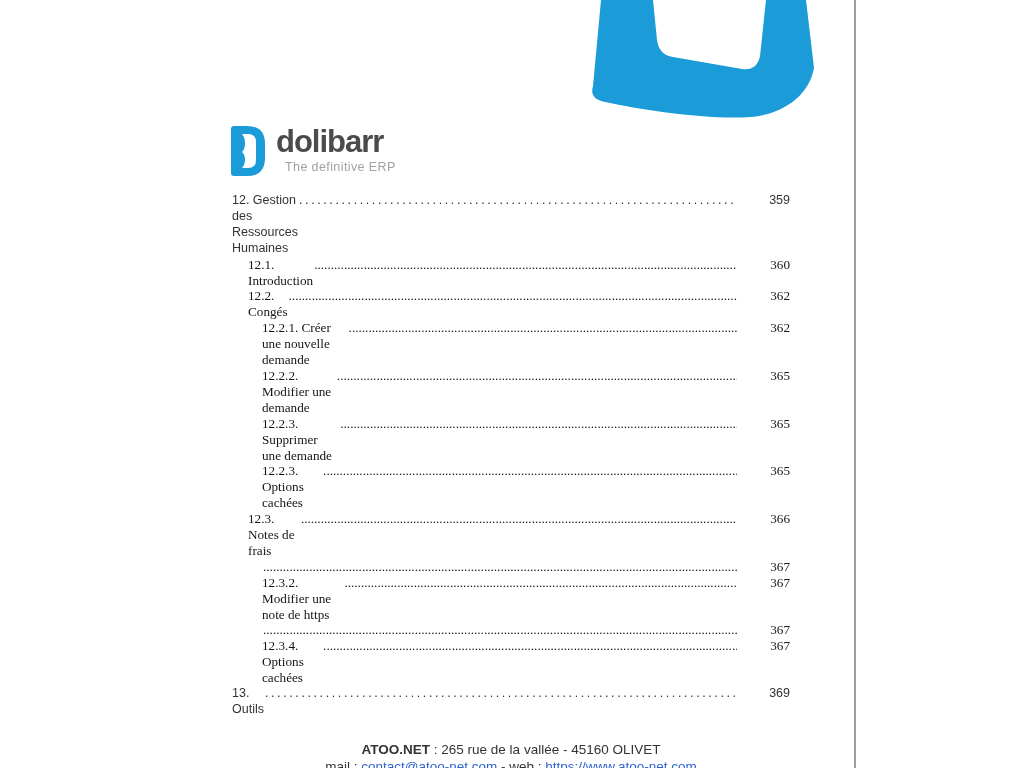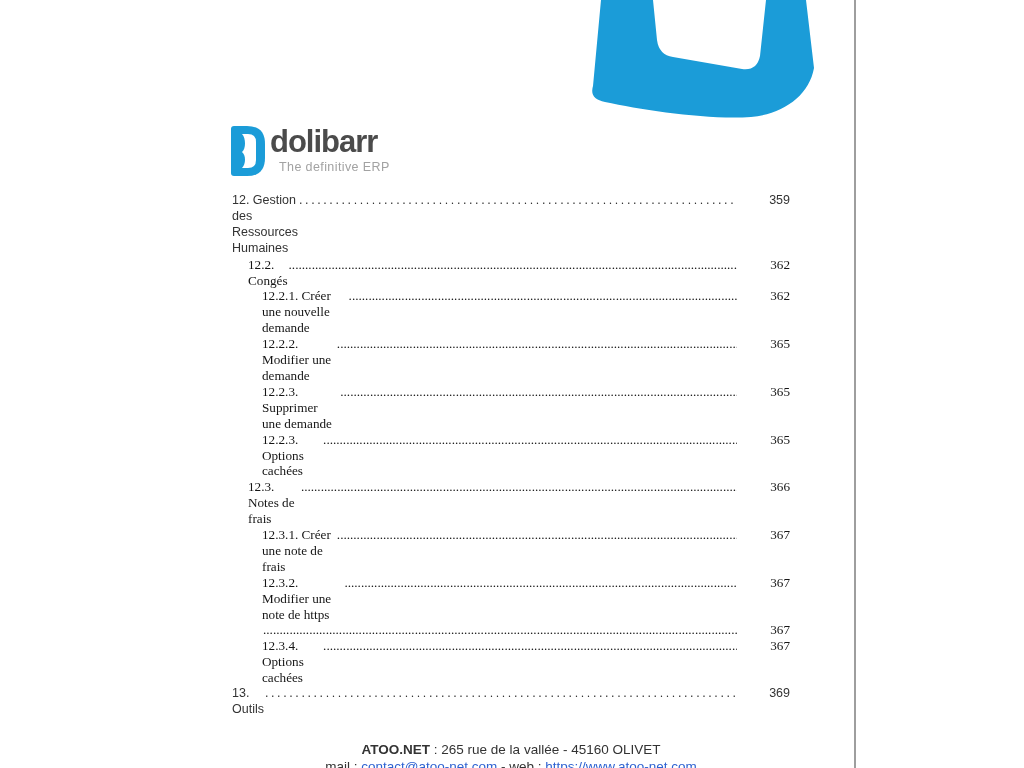--- a/index.html
+++ b/index.html
@@ -8,21 +8,21 @@
 
   
   .big-d { position:absolute; left:585px; top:0; width:240px; height:125px; }
 
   
   .page-edge { position:absolute; left:854px; top:0; width:2px; height:768px; background:#9e9e9e; }
 
   
   .logo { position:absolute; left:231px; top:126px; display:flex; align-items:flex-start; }
   .logo-icon { width:34px; height:50px; }
-  .logo-text { margin-left:5px; }
+  .logo-text { margin-left:11px; }
   .logo-name { font-family:"Liberation Sans", sans-serif; font-weight:700; font-size:31px;
                line-height:31px; color:#4b4b4b; letter-spacing:-1px; }
   .logo-tagline { font-size:12.5px; color:#a2a2a2; letter-spacing:0.4px; margin:3px 0 0 9px;text-align:center; }
 
   
   .toc { position:absolute; left:232px; top:193px; width:558px; }
   .toc-row { display:flex; align-items:flex-start; line-height:15.9px; cursor:pointer; }
   .toc-row .leader { flex:1 1 auto; min-width:0; overflow:hidden; white-space:nowrap; }
   .toc-row .leader::after { content:"......................................................................................................................................................................................................................................................................"; }
   .toc-row .page-num { flex:0 0 auto;margin-left:33px; }
@@ -61,20 +61,25 @@
   </div>
 </div>
 
 <div class="toc">
     <div class="toc-row lv1">
     <span class="label">12. Gestion des Ressources Humaines</span>
     <span class="leader"></span>
     <span class="page-num">359</span>
   </div>
     <div class="toc-row lv2">
+    <span class="label">12.1. Introduction</span>
+    <span class="leader"></span>
+    <span class="page-num">360</span>
+  </div>
+    <div class="toc-row lv2">
     <span class="label">12.2. Congés</span>
     <span class="leader"></span>
     <span class="page-num">362</span>
   </div>
     <div class="toc-row lv3">
     <span class="label">12.2.1. Créer une nouvelle demande</span>
     <span class="leader"></span>
     <span class="page-num">362</span>
   </div>
     <div class="toc-row lv3">
@@ -91,21 +96,20 @@
     <span class="label">12.2.3. Options cachées</span>
     <span class="leader"></span>
     <span class="page-num">365</span>
   </div>
     <div class="toc-row lv2">
     <span class="label">12.3. Notes de frais</span>
     <span class="leader"></span>
     <span class="page-num">366</span>
   </div>
     <div class="toc-row lv3">
-    <span class="label">12.3.1. Créer une note de frais</span>
     <span class="leader"></span>
     <span class="page-num">367</span>
   </div>
     <div class="toc-row lv3">
     <span class="label">12.3.2. Modifier une note de https</span>
     <span class="leader"></span>
     <span class="page-num">367</span>
   </div>
     <div class="toc-row lv3">
     <span class="leader"></span>

